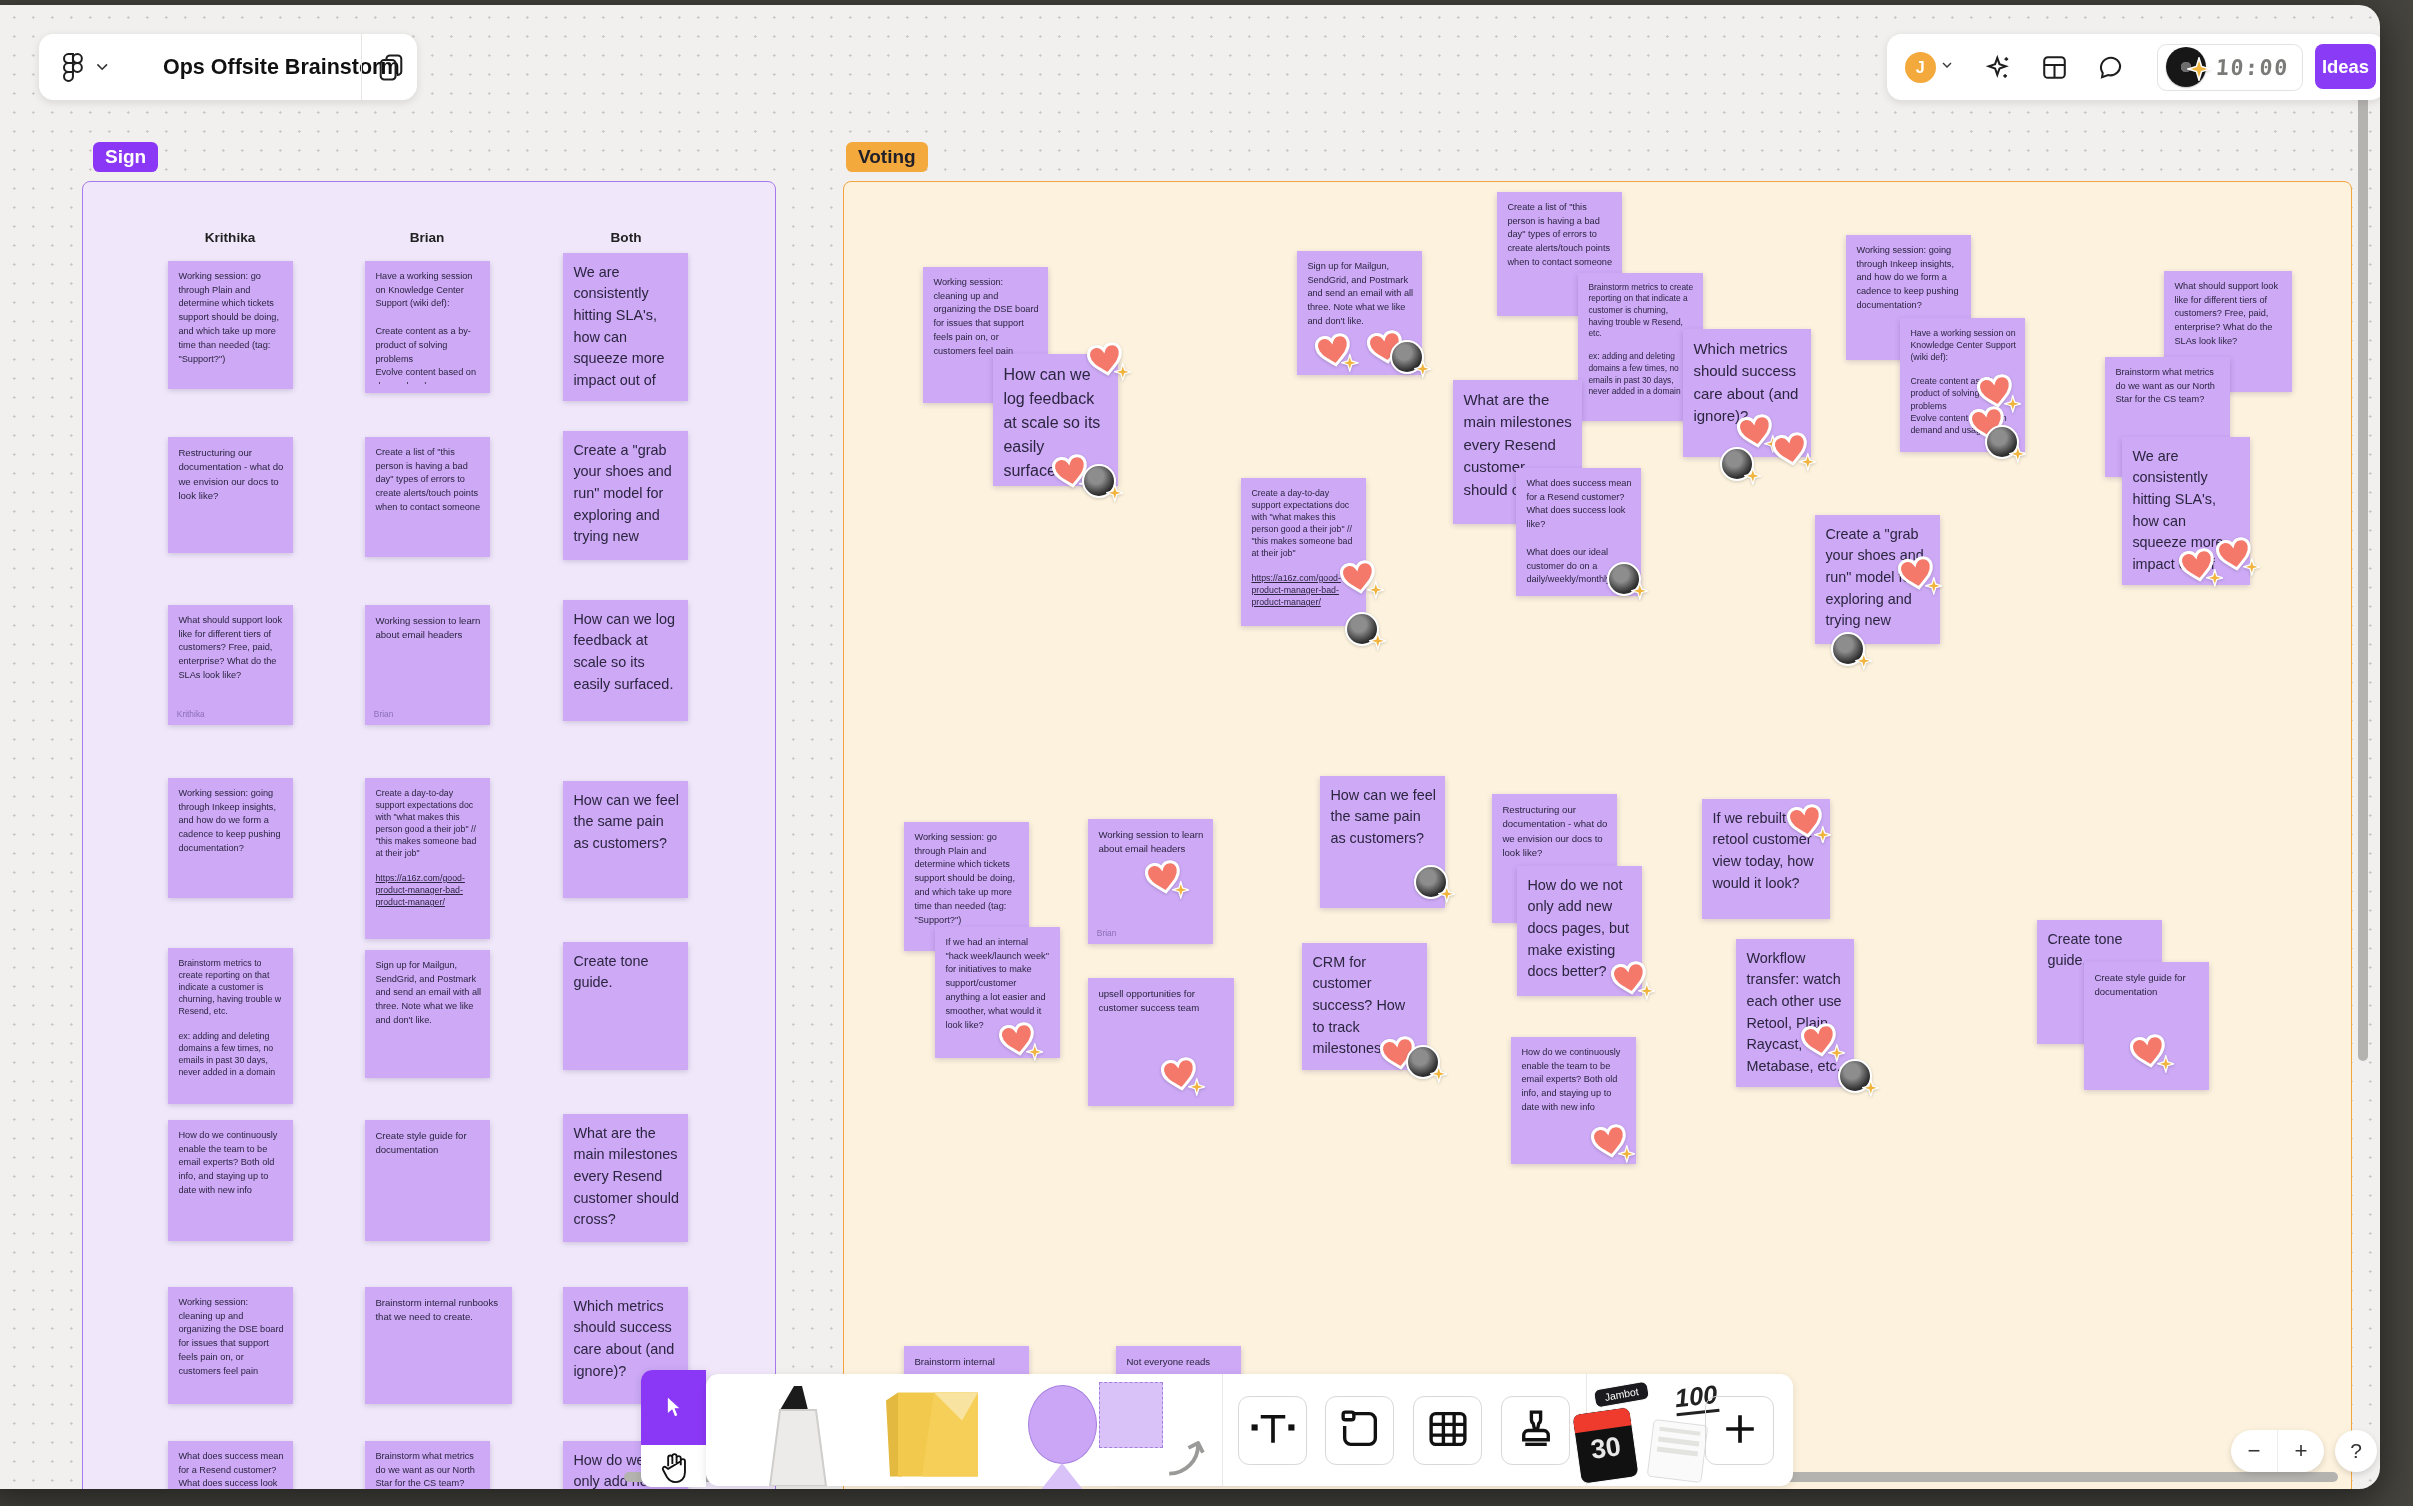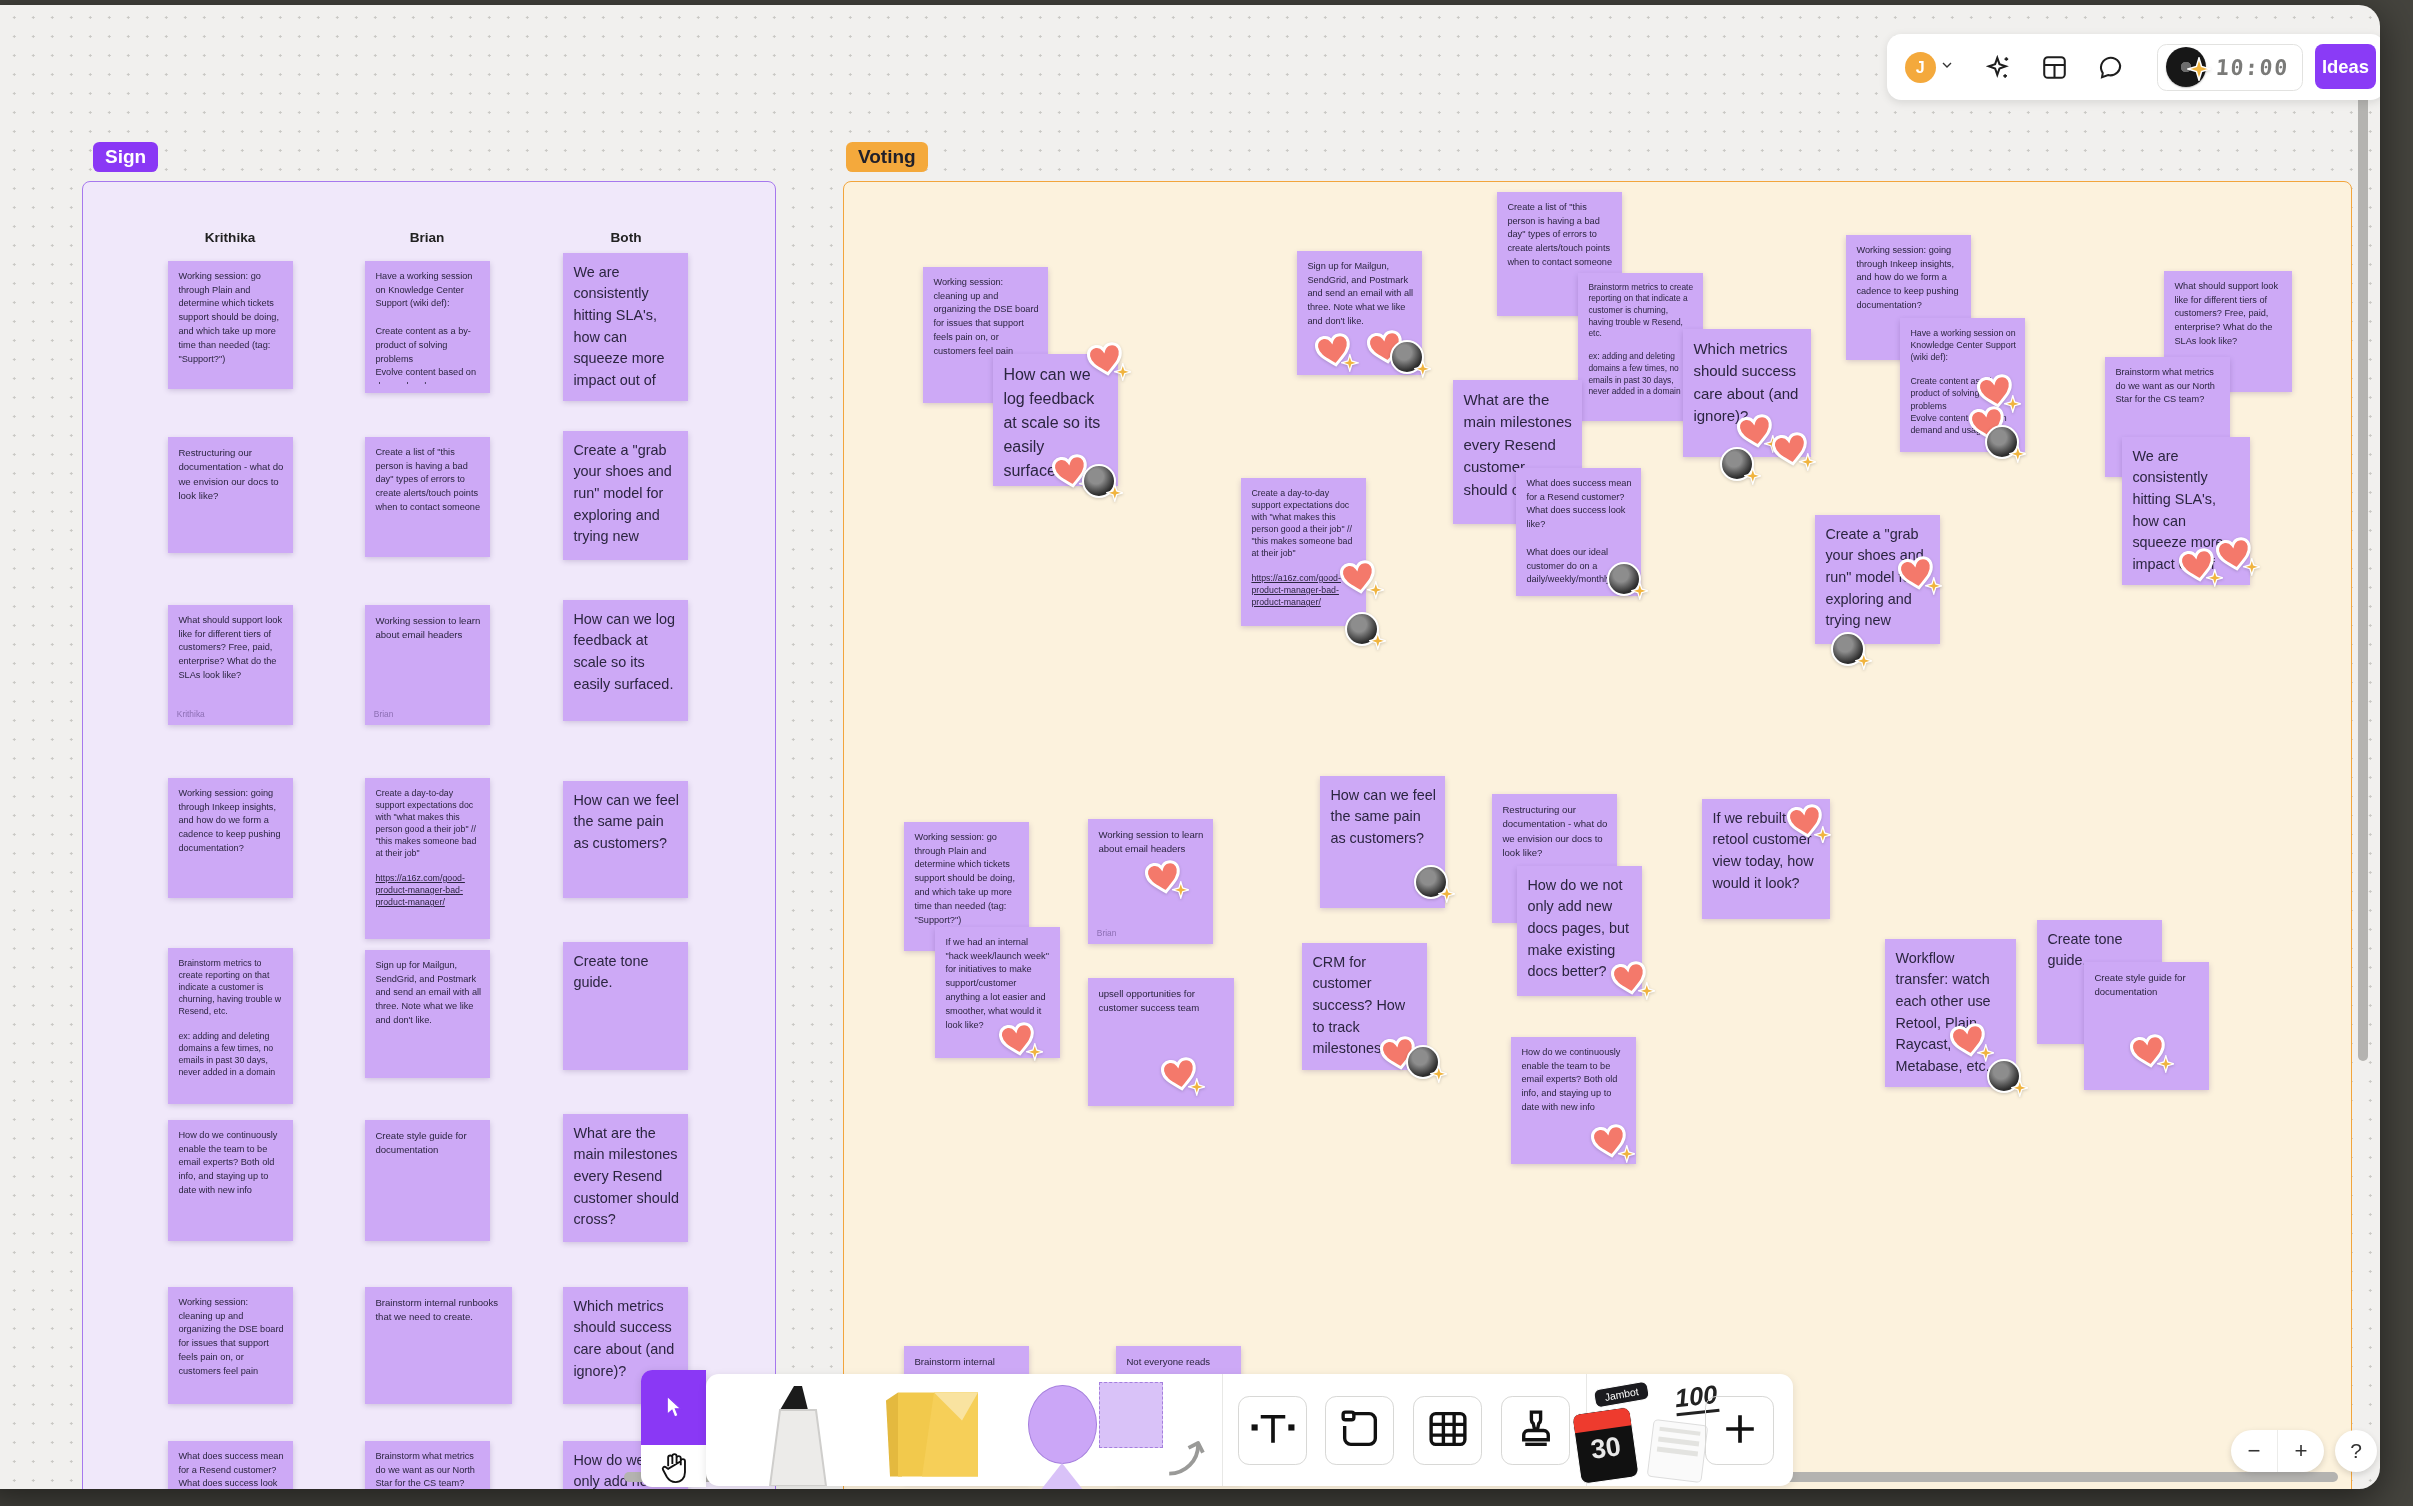--- a/index.html
+++ b/index.html
@@ -451,21 +451,21 @@
           <div class="txt" style="font-size: 14.4px; line-height: 1.5;">If we rebuilt retool customer view today, how would it look?</div>
           <span class="sticker" style="left: 85px; top: 6.4px;">
             <svg width="37" height="34" viewBox="0 0 36 34" style="transform:rotate(-10deg)">
   <path d="M18 31C10 24 2 19 2 10.5 2 5 6 2 10.5 2 14 2 16.7 4.3 18 7c1.3-2.7 4-5 7.5-5C30 2 34 5 34 10.5 34 19 26 24 18 31z" fill="#F4796B" stroke="#fff" stroke-width="3"></path>
             </svg>
             <svg class="spark" width="17.6" height="17.6" viewBox="0 0 24 24" style="position:absolute;right:-7.2px;bottom:-4px">
   <path d="M12 1l2.6 8.4L23 12l-8.4 2.6L12 23l-2.6-8.4L1 12l8.4-2.6z" fill="#F0B43F" stroke="#fff" stroke-width="1.8"></path>
             </svg>
           </span>
         </div>
-        <div class="sticky lg" style="left: 1885px; top: 939px; width: 131px; height: 148px;">
+        <div class="sticky lg" style="left: 1736px; top: 939px; width: 118px; height: 148px;">
           <div class="txt" style="font-size: 14.4px; line-height: 1.5;">Workflow transfer: watch each other use Retool, Plain, Raycast, Metabase, etc.</div>
           <span class="sticker" style="left: 65px; top: 85px;">
             <svg width="37" height="34" viewBox="0 0 36 34" style="transform:rotate(-10deg)">
   <path d="M18 31C10 24 2 19 2 10.5 2 5 6 2 10.5 2 14 2 16.7 4.3 18 7c1.3-2.7 4-5 7.5-5C30 2 34 5 34 10.5 34 19 26 24 18 31z" fill="#F4796B" stroke="#fff" stroke-width="3"></path>
             </svg>
             <svg class="spark" width="17.6" height="17.6" viewBox="0 0 24 24" style="position:absolute;right:-7.2px;bottom:-4px">
   <path d="M12 1l2.6 8.4L23 12l-8.4 2.6L12 23l-2.6-8.4L1 12l8.4-2.6z" fill="#F0B43F" stroke="#fff" stroke-width="1.8"></path>
             </svg>
           </span>
           <span class="sticker" style="left: 102px; top: 120px;">
@@ -493,20 +493,42 @@
           <div class="txt" style="font-size: 9.6px; line-height: 1.5;">Brainstorm internal</div>
         </div>
         <div class="sticky" style="left: 1116px; top: 1346px; width: 125px; height: 136px;">
           <div class="txt" style="font-size: 9.6px; line-height: 1.5;">Not everyone reads</div>
         </div>
       </div>
 
     <div class="scrollbar" id="vscroll"></div>
     <div class="scrollbar" id="hscroll"></div>
 
+    <div class="panel" id="header-panel">
+      <span style="position:absolute;left:21px;top:19px">
+        <svg width="27" height="29" viewBox="0 0 24 26" fill="none" stroke="#1e1e1e" stroke-width="1.8">
+          <circle cx="15.5" cy="5" r="4"></circle>
+            <circle cx="15.5" cy="13" r="4"></circle>
+          <path d="M11.5 1H7.5a4 4 0 0 0 0 8h4zM11.5 9H7.5a4 4 0 0 0 0 8h4zM11.5 17H7.5a4 4 0 1 0 4 4z"></path>
+        </svg>
+      </span>
+      <span style="position:absolute;left:56px;top:28px">
+        <svg width="14.4" height="9.6" viewBox="0 0 18 12" fill="none" stroke="#333" stroke-width="2">
+            <path d="M3 3l6 6 6-6"></path>
+          </svg>
+      </span>
+      <div id="header-title">Ops Offsite Brainstorm</div>
+      <div class="vdiv" style="left:322px"></div>
+      <span style="position:absolute;left:337px;top:17.6px">
+        <svg width="30" height="32" viewBox="0 0 26 28" fill="none" stroke="#1e1e1e" stroke-width="1.8">
+          <rect x="4" y="7" width="13" height="17" rx="3"></rect>
+            <path d="M9 7V6a3 3 0 0 1 3-3h7a3 3 0 0 1 3 3v11a3 3 0 0 1-3 3h-1"></path>
+        </svg>
+      </span>
+    </div>
 
     <div class="panel" id="topbar-panel">
       <div id="avatar-j">J</div>
       <span style="position:absolute;left:54px;top:27px">
         <svg width="12" height="8" viewBox="0 0 18 12" fill="none" stroke="#333" stroke-width="2">
             <path d="M3 3l6 6 6-6"></path>
           </svg>
       </span>
       <span class="tb-icon" style="left:97px">
         <svg width="29" height="29" viewBox="0 0 24 24" fill="none" stroke="#1e1e1e" stroke-width="1.7">

